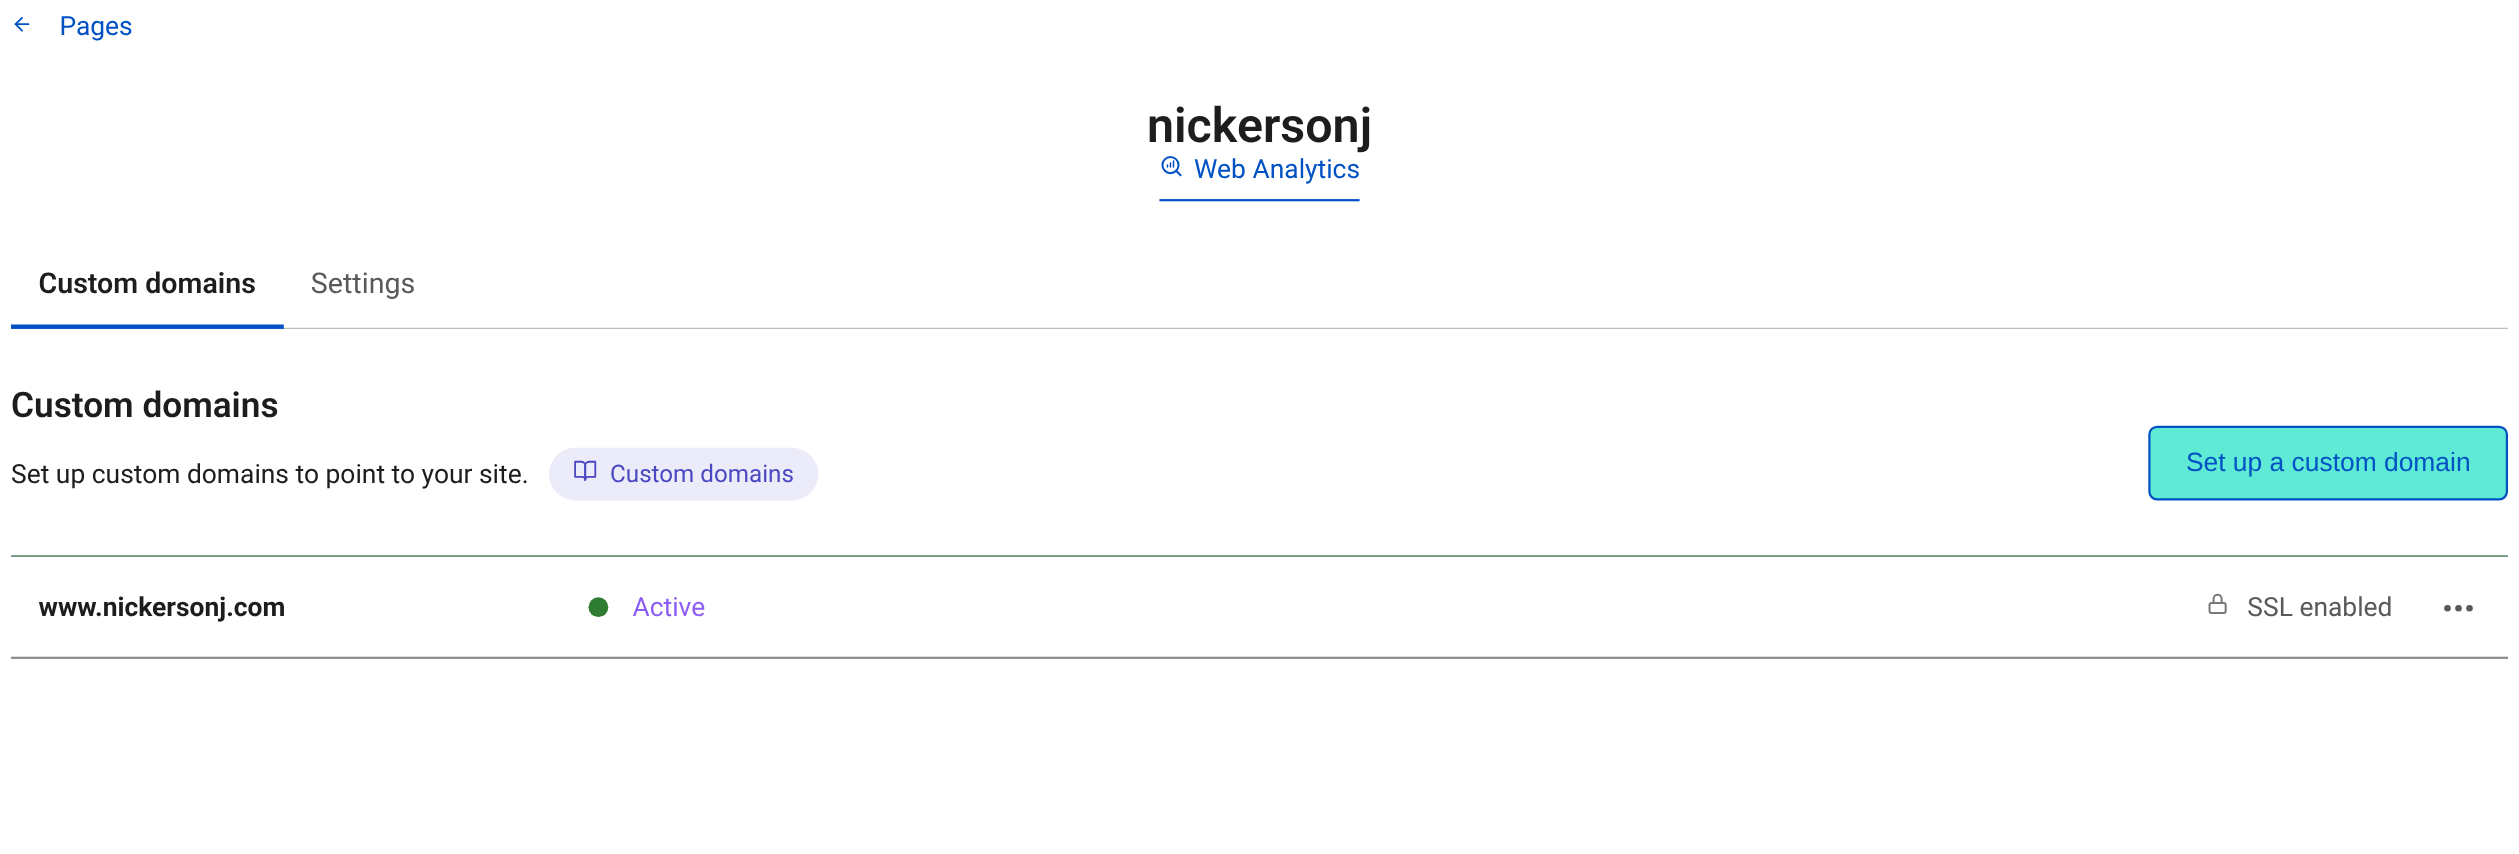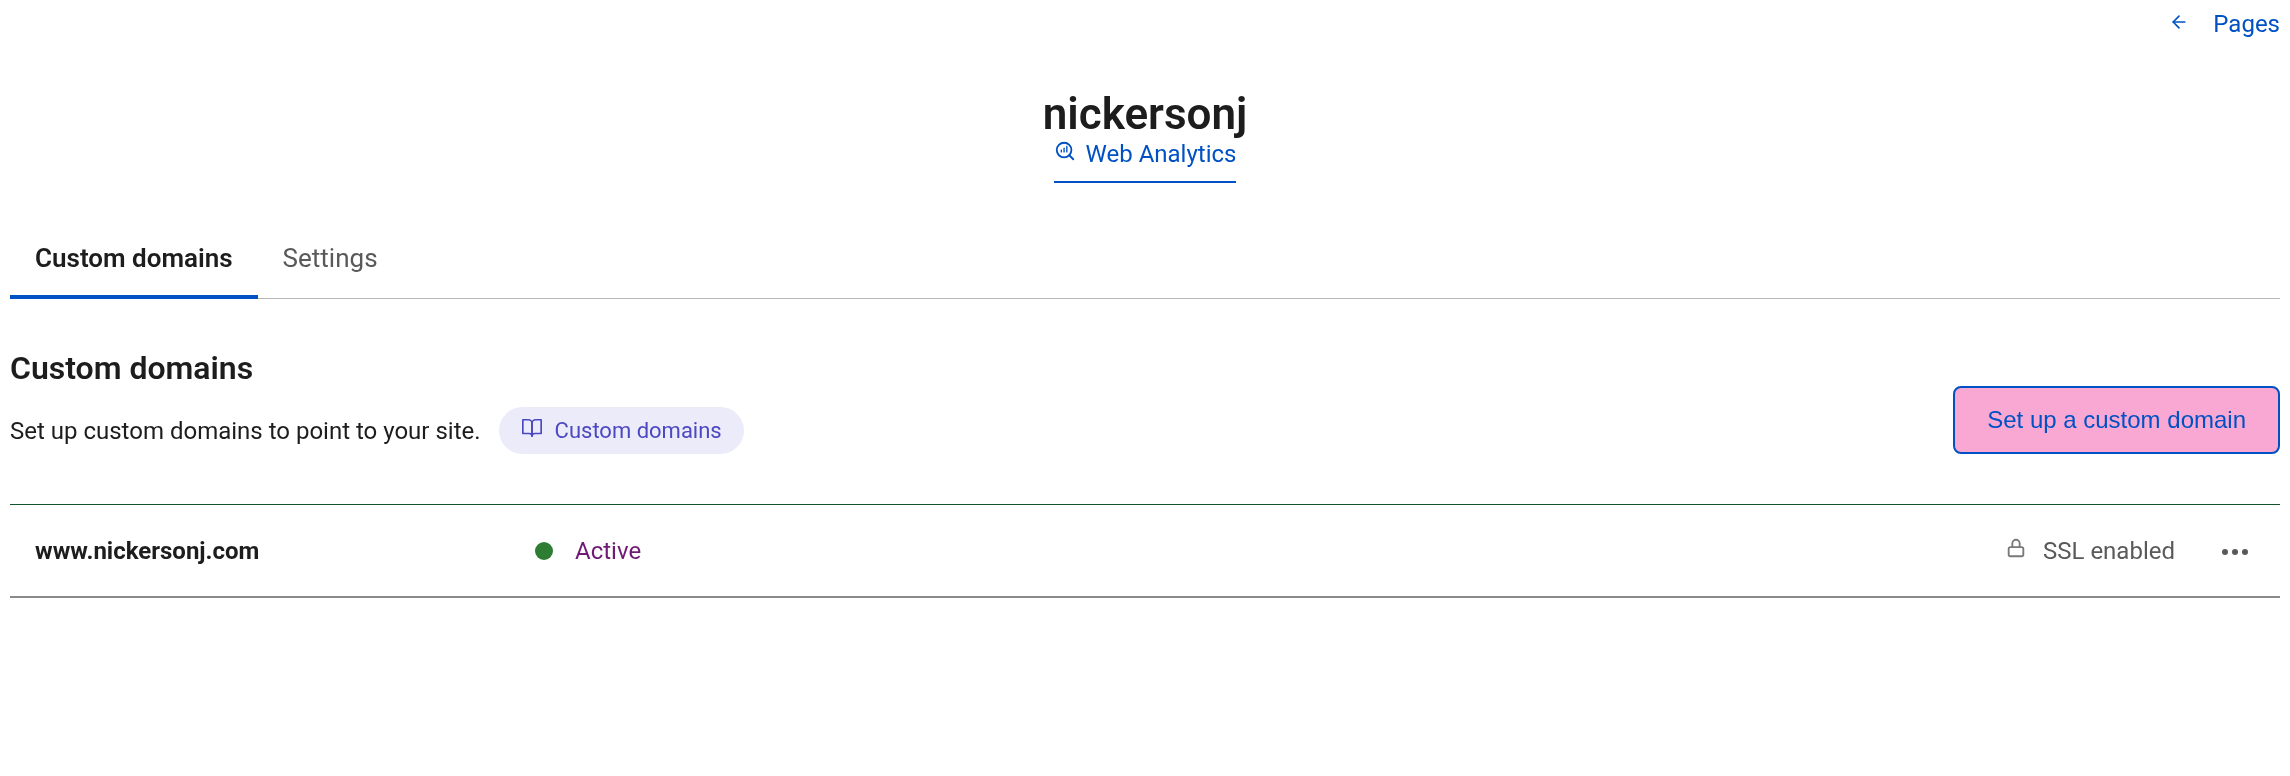--- a/index.html
+++ b/index.html
@@ -13,21 +13,20 @@
       color: #1d1d1d;
       padding: 10px;
       width: 2290px;
     }
     .breadcrumb {
       display: flex;
       align-items: center;
       gap: 24px;
       margin-bottom: 50px;
       color: #0051c3;
-      justify-content: flex-end;
     }
     .breadcrumb svg {
       width: 20px;
       height: 20px;
       stroke: #0051c3;
     }
     .breadcrumb a {
       color: #0051c3;
       text-decoration: none;
       font-size: 24px;
@@ -118,21 +117,21 @@
       padding: 10px 22px;
       font-size: 22px;
       text-decoration: none;
     }
     .pill-link svg {
       width: 22px;
       height: 22px;
     }
     .setup-btn {
       border: 2px solid #0051c3;
-      background: #f9a8d4;
+      background: #5eead4;
       color: #0051c3;
       font-size: 24px;
       padding: 18px 32px;
       border-radius: 8px;
       cursor: pointer;
     }
     .domain-row {
       display: flex;
       align-items: center;
       padding: 30px 25px;
@@ -152,21 +151,21 @@
       flex: 1;
     }
     .status-dot {
       width: 18px;
       height: 18px;
       border-radius: 50%;
       background: #2e7d32;
     }
     .status-text {
       font-size: 24px;
-      color: #701a75;
+      color: #8b5cf6;
     }
     .ssl-group {
       display: flex;
       align-items: center;
       gap: 16px;
       color: #595959;
       font-size: 24px;
       margin-right: 40px;
     }
     .ssl-group svg {

